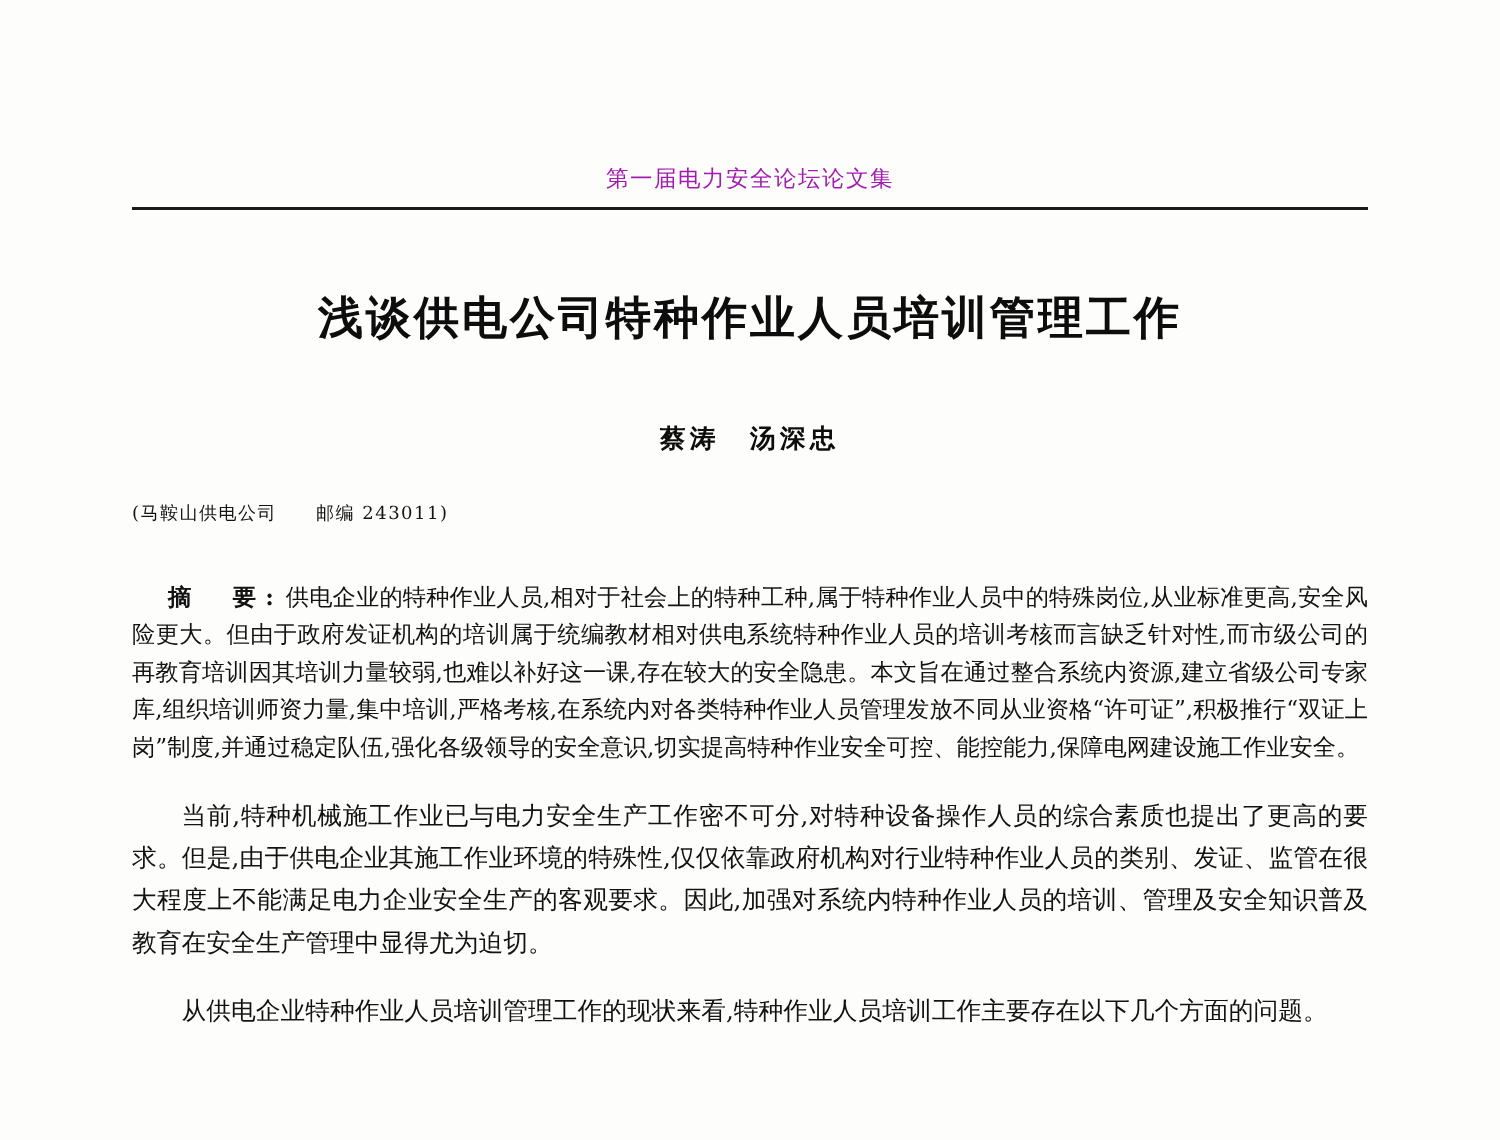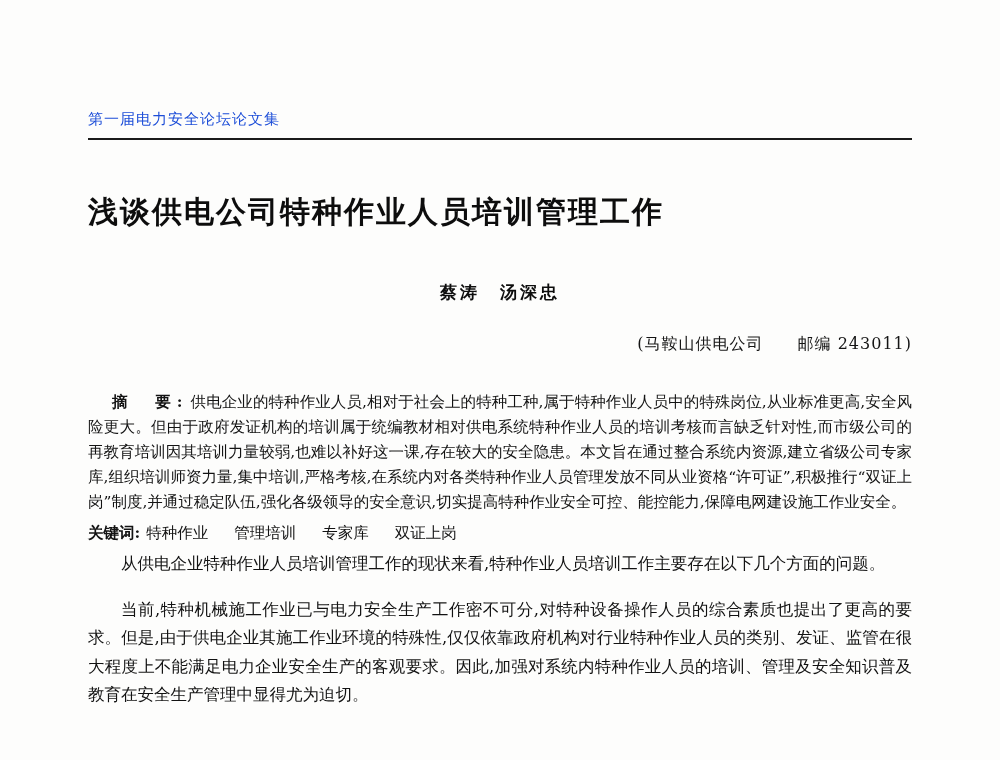--- a/index.html
+++ b/index.html
@@ -20,52 +20,54 @@
     height: 760px;
     background: #fdfdfc;
   }
   .content {
     position: absolute;
     left: 88px;
     top: 0;
     width: 824px;
   }
   .runhead {
+    text-align: center;
     font-size: 15px;
     letter-spacing: 1px;
     margin-top: 110px;
-    color: #1d4ed8;
+    color: #a21caf;
     font-family: "DejaVu Serif", "Liberation Serif", serif;
   }
   .rule {
     margin-top: 9px;
     border-top: 2px solid #1b1b1b;
     width: 100%;
     height: 0;
   }
   .title {
+    text-align: center;
     font-size: 30px;
     font-weight: bold;
     letter-spacing: 2px;
     margin-top: 52px;
     color: #0d0d0d;
     font-family: "DejaVu Sans", "Liberation Sans", sans-serif;
   }
   .authors {
     text-align: center;
     font-size: 17px;
     font-weight: bold;
     letter-spacing: 3px;
     margin-top: 48px;
     color: #0d0d0d;
     font-family: "DejaVu Sans", "Liberation Sans", sans-serif;
   }
   .affiliation {
-    text-align: right;
-    font-size: 16px;
+    text-align: left;
+    font-size: 12px;
     letter-spacing: 1px;
     margin-top: 30px;
     color: #141414;
   }
   .abstract-block {
     margin-top: 34px;
     font-size: 15.5px;
     line-height: 1.62;
     text-align: justify;
     color: #131313;
@@ -117,22 +119,19 @@
     <h1 class="title">浅谈供电公司特种作业人员培训管理工作</h1>
 
     <div class="authors">蔡涛　汤深忠</div>
 
     <div class="affiliation">(马鞍山供电公司　　邮编 243011)</div>
 
     <div class="abstract-block">
       <span class="lbl">摘　要:</span><span>供电企业的特种作业人员,相对于社会上的特种工种,属于特种作业人员中的特殊岗位,从业标准更高,安全风险更大。但由于政府发证机构的培训属于统编教材相对供电系统特种作业人员的培训考核而言缺乏针对性,而市级公司的再教育培训因其培训力量较弱,也难以补好这一课,存在较大的安全隐患。本文旨在通过整合系统内资源,建立省级公司专家库,组织培训师资力量,集中培训,严格考核,在系统内对各类特种作业人员管理发放不同从业资格“许可证”,积极推行“双证上岗”制度,并通过稳定队伍,强化各级领导的安全意识,切实提高特种作业安全可控、能控能力,保障电网建设施工作业安全。</span>
     </div>
 
-    <div class="keywords">
-      <span class="lbl">关键词:</span><span class="kw">特种作业</span><span class="kw">管理培训</span><span class="kw">专家库</span><span class="kw">双证上岗</span>
-    </div>
+
+    <p class="body-para">当前,特种机械施工作业已与电力安全生产工作密不可分,对特种设备操作人员的综合素质也提出了更高的要求。但是,由于供电企业其施工作业环境的特殊性,仅仅依靠政府机构对行业特种作业人员的类别、发证、监管在很大程度上不能满足电力企业安全生产的客观要求。因此,加强对系统内特种作业人员的培训、管理及安全知识普及教育在安全生产管理中显得尤为迫切。</p>
 
     <p class="body-para tight clip-bottom">从供电企业特种作业人员培训管理工作的现状来看,特种作业人员培训工作主要存在以下几个方面的问题。</p>
-
-    <p class="body-para">当前,特种机械施工作业已与电力安全生产工作密不可分,对特种设备操作人员的综合素质也提出了更高的要求。但是,由于供电企业其施工作业环境的特殊性,仅仅依靠政府机构对行业特种作业人员的类别、发证、监管在很大程度上不能满足电力企业安全生产的客观要求。因此,加强对系统内特种作业人员的培训、管理及安全知识普及教育在安全生产管理中显得尤为迫切。</p>
 
   </div>
 </div>
 
 </body></html>

